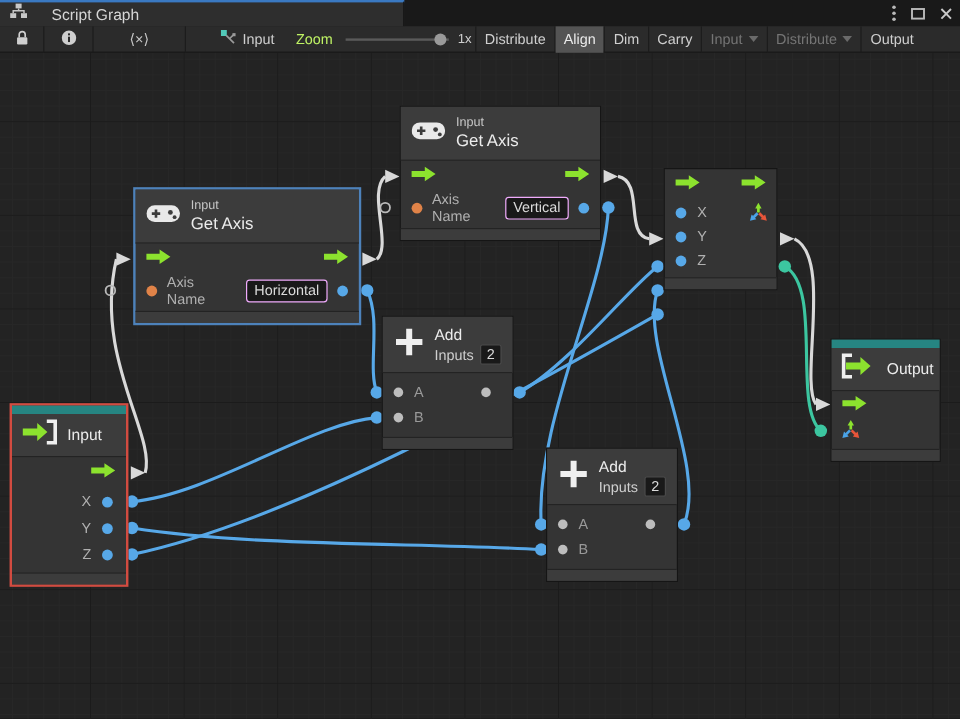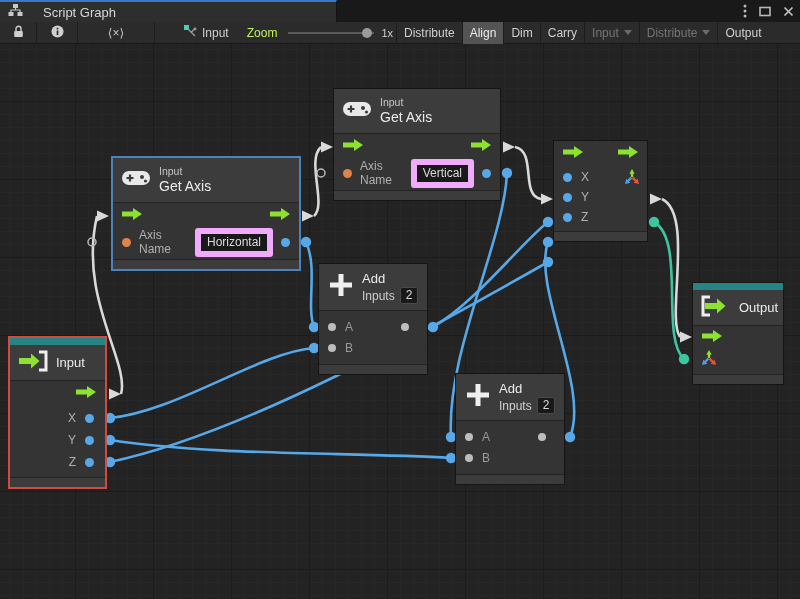--- a/index.html
+++ b/index.html
@@ -56,21 +56,21 @@
   .nfoot{background:#3c3c3c;border-top:1px solid #232323;height:9px;}
   .sub{font-size:10.5px;color:#c6c6c6;line-height:13px;}
   .ttl{font-size:14px;color:#ececec;line-height:17px;}
   .row{display:flex;align-items:center;box-sizing:border-box;}
   .dot{width:9px;height:9px;border-radius:50%;flex:0 0 auto;}
   .dot.orange{background:#e08348;}
   .dot.blue{background:#57a8e8;}
   .dot.gray{background:#bdbdbd;}
   .plabel{font-size:12px;color:#b0b0b0;}
   .plabel.dim2{color:#9a9a9a;}
-  .field{background:#191919;border:6px solid #f0abfc;border-radius:3px;color:#dadada;
+  .field{background:#191919;border:1px solid #f0abfc;border-radius:3px;color:#dadada;
          font-size:12px;padding:1px 6px;line-height:15px;white-space:nowrap;}
   .cfield{background:#191919;border:1px solid #4a4a4a;border-radius:2px;color:#dadada;
           font-size:12px;padding:0 5px;line-height:15px;}
   .strip{height:7px;background:#268582;}
   .sel-blue{border:2px solid #4d82bb;}
   .sel-red{border:2px solid #d24b40;}
 </style>
 </head>
 <body>
 

